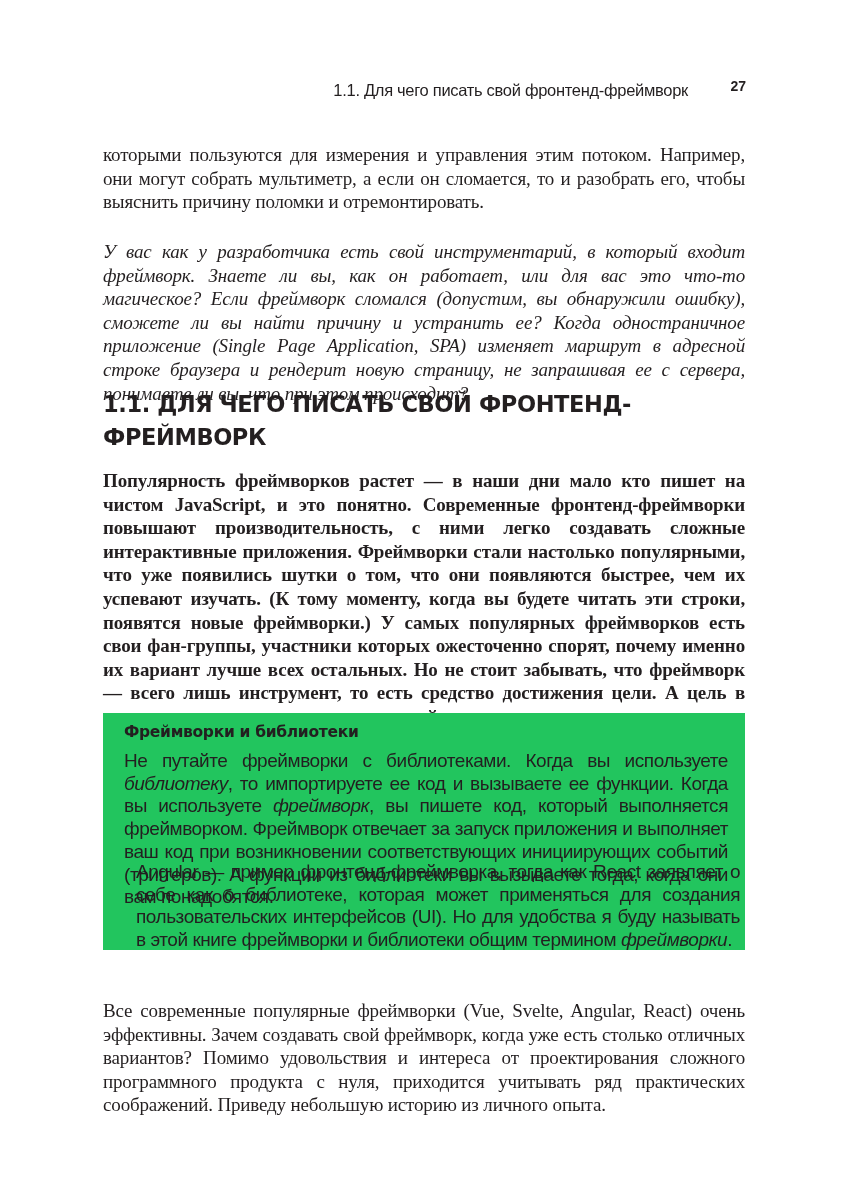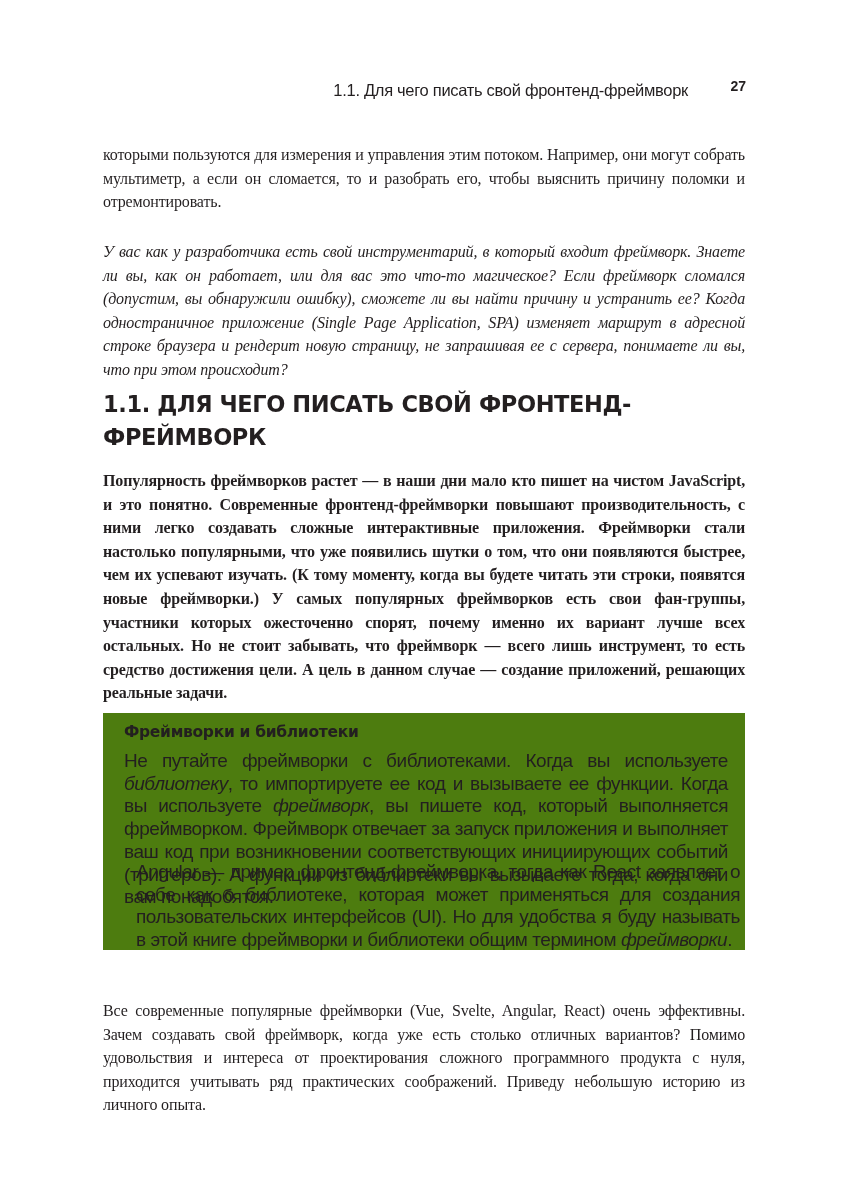--- a/index.html
+++ b/index.html
@@ -12,37 +12,37 @@
   }
   .running-title {
     position: absolute; right: 58px; top: 3px; font-size: 16.5px; letter-spacing: -0.3px; white-space: nowrap;
   }
   .page-number {
     position: absolute; right: 0; top: 0; font-size: 14px; font-weight: bold;
   }
 
   .body-text {
     position: absolute; left: 103px; width: 642px;
-    font-family: "Liberation Serif", serif; font-size: 16px; line-height: 23.6px;
+    font-family: "Liberation Serif", serif; font-size: 19px; line-height: 23.6px;
     text-align: justify; letter-spacing: -0.15px; margin: 0;
   }
   .p1 { top: 143px; }
   .p2 { top: 240px; font-style: italic; }
   .p3 { top: 469px; font-weight: bold; }
   .p4 { top: 979px; margin-top: 20px; }
 
   .section-heading {
     position: absolute; left: 103px; top: 388px; width: 642px; margin: 0;
     font-family: "DejaVu Sans", sans-serif; font-weight: bold; font-size: 22.5px; line-height: 33px;
     letter-spacing: -0.4px; text-transform: uppercase;
   }
 
   .sidebar-box {
     position: absolute; left: 103px; top: 713px; width: 642px; height: 237px;
-    background: #4d7c0f;
+    background: #22c55e;
   }
   .sidebar-title {
     position: absolute; left: 21px; top: 10px; margin: 0;
     font-family: "DejaVu Sans", sans-serif; font-weight: bold; font-size: 15.5px; letter-spacing: -0.3px;
   }
   .sidebar-text {
     position: absolute; left: 21px; width: 604px; margin: 0;
     font-family: "Liberation Sans", sans-serif; font-size: 19px; line-height: 22.7px;
     text-align: justify; letter-spacing: -0.45px;
   }

